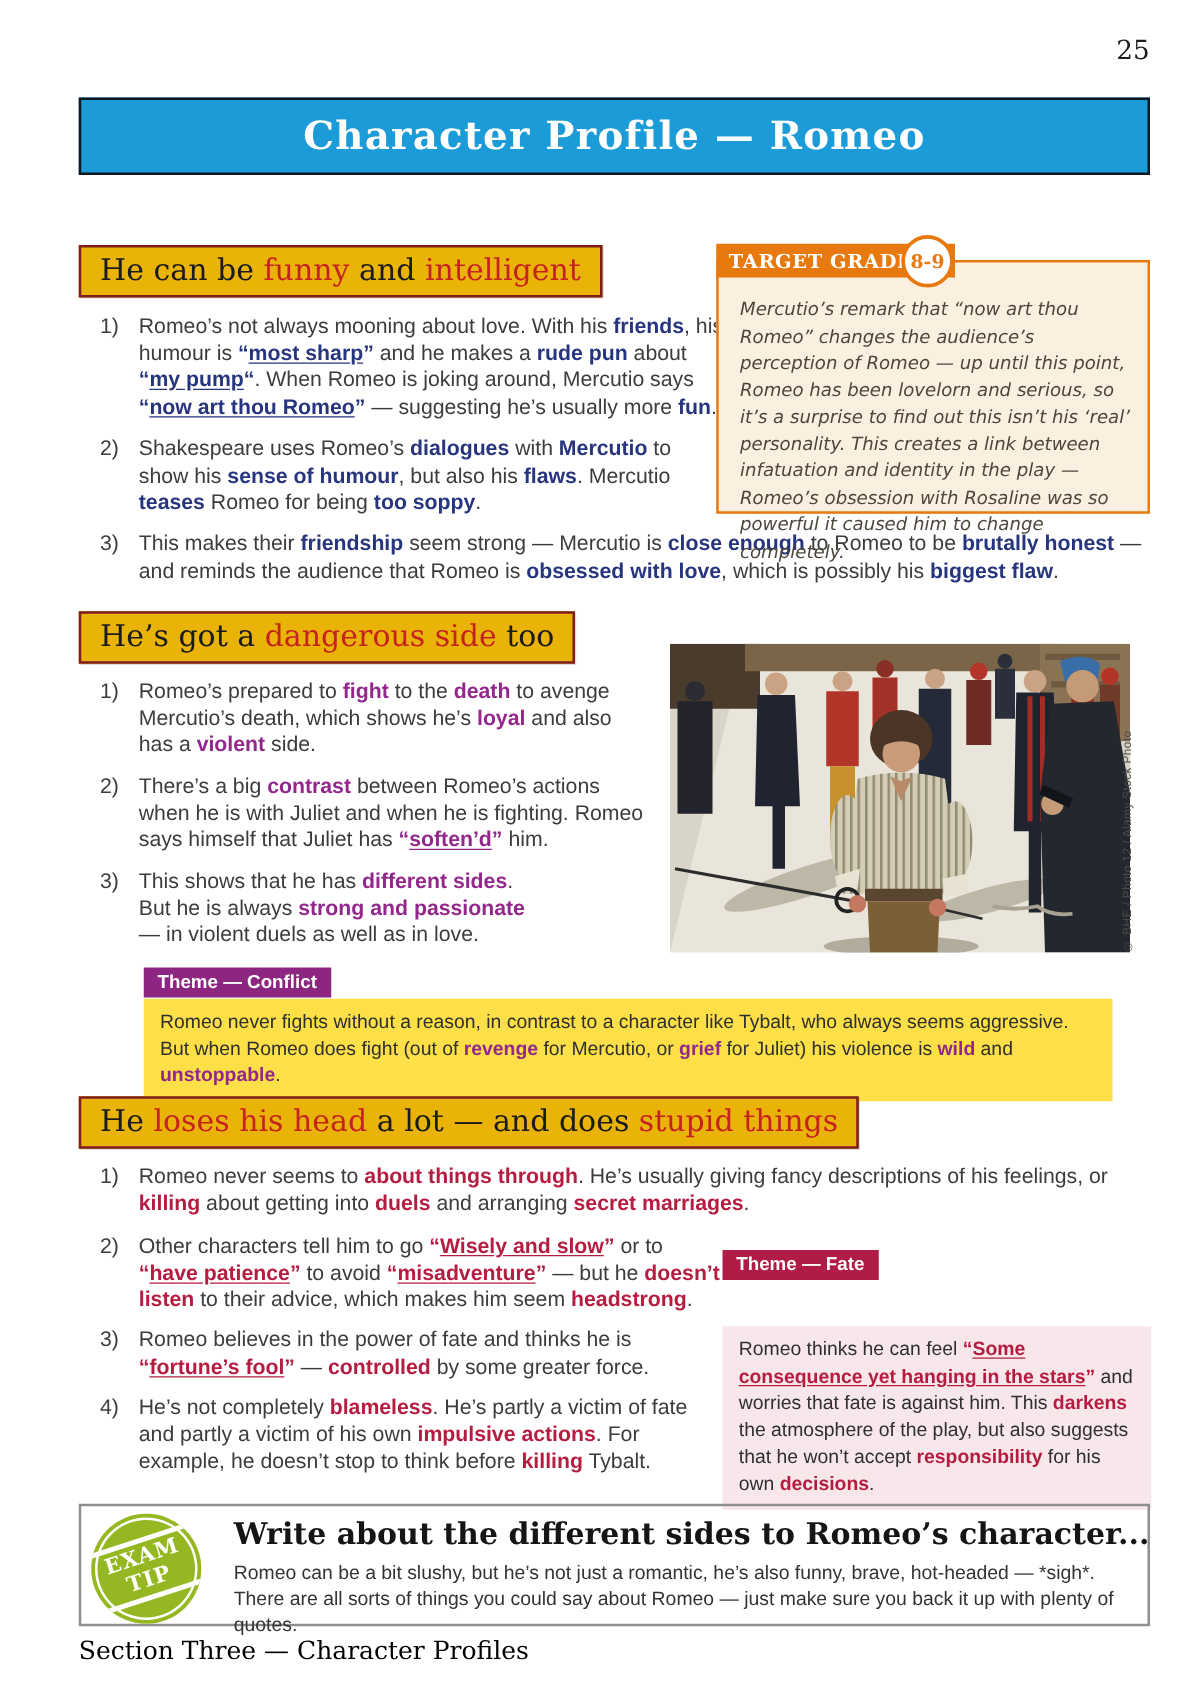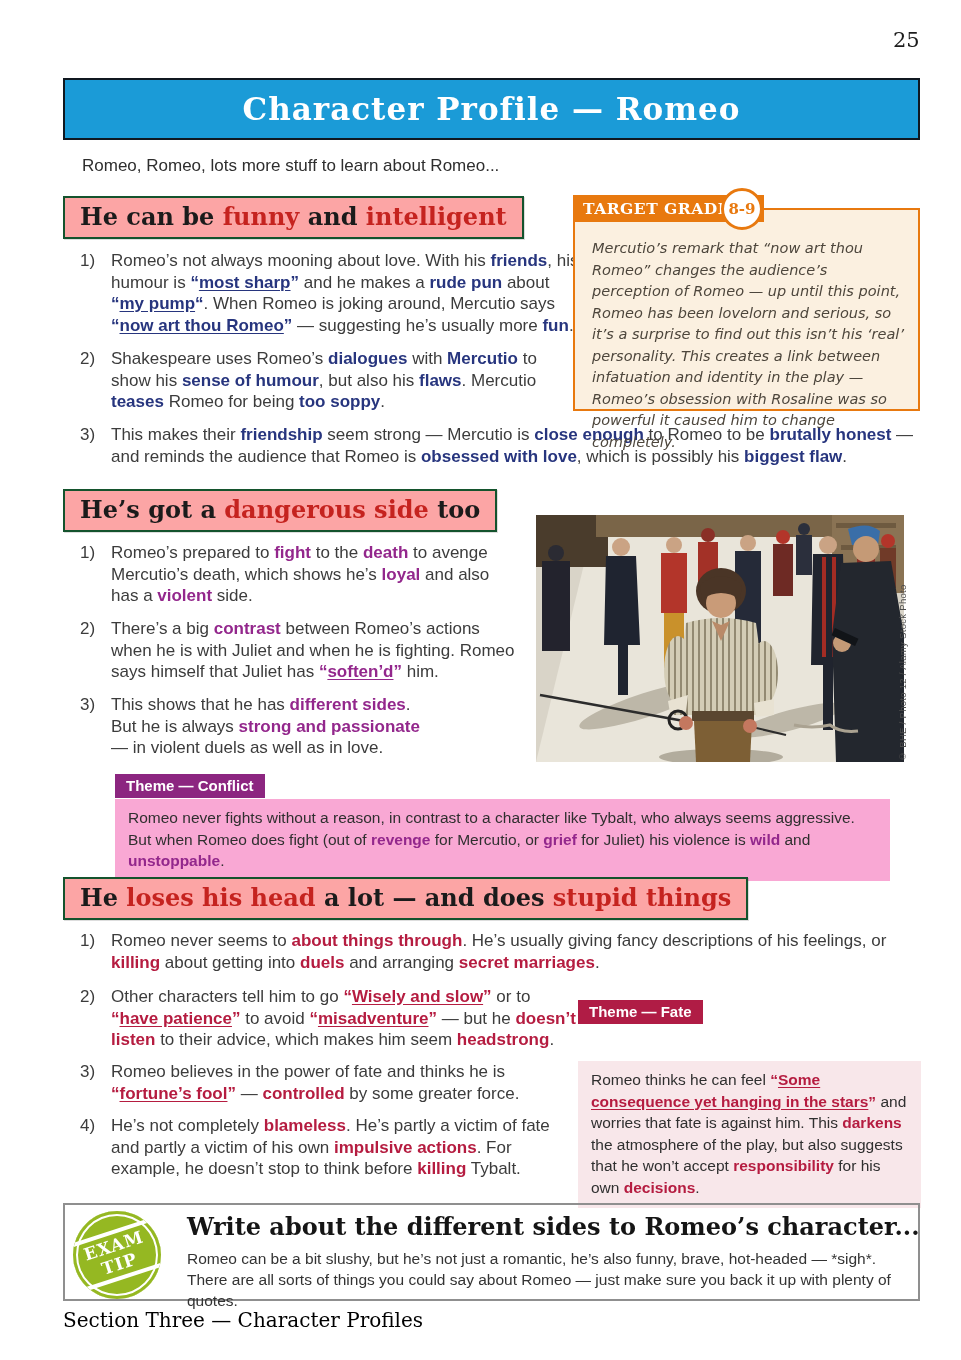--- a/index.html
+++ b/index.html
@@ -14,22 +14,22 @@
     left:63px;top:78px;width:853px;height:58px;background:#1b9bd7;
     border:2px solid #101820;display:flex;align-items:center;justify-content:center;
   }
   #banner h1{
     margin:0;font-family:"DejaVu Serif",serif;font-weight:700;font-size:31px;
     color:#ffffff;letter-spacing:1px;
   }
   #intro{left:82px;top:156px;font-size:17px;color:#2e2e2e;}
   
   .sec-head{
-    background:#fca5a5;border:2px solid #14532d;padding:4px 15px 6px 15px;
-    font-family:"DejaVu Serif",serif;font-weight:700;font-size:24px;color:#1b1b1b;
+    background:#eab308;border:2px solid #7f1d1d;padding:4px 15px 6px 15px;
+    font-family:"DejaVu Serif",serif;font-weight:400;font-size:24px;color:#1b1b1b;
     white-space:nowrap;box-shadow:1px 1px 0 #00000022;
   }
   .sec-head .sg-r{color:#c5231f;}
   
   .sg-b{font-weight:700;}
   .sg-bu{font-weight:700;text-decoration:underline;text-underline-offset:2px;}
   .ink-blue .sg-b,.ink-blue .sg-bu{color:#27357e;}
   .ink-purple .sg-b,.ink-purple .sg-bu{color:#93278c;}
   .ink-red .sg-b,.ink-red .sg-bu{color:#b51c40;}
   
@@ -59,21 +59,21 @@
   }
   
   .theme-label{
     color:#ffffff;font-weight:700;font-size:15px;padding:3px 11px 4px 11px;
     white-space:nowrap;display:inline-block;
   }
   #theme-conflict-label{background:#8c2680;}
   #theme-fate-label{background:#b01c45;}
   .theme-body{font-size:15.5px;line-height:21.5px;color:#2f2f2f;}
   #theme-conflict-body{
-    left:115px;top:799px;width:750px;background:#f9a8d4;padding:8px 12px 9px 13px;
+    left:115px;top:799px;width:750px;background:#fde047;padding:8px 12px 9px 13px;
   }
   #theme-fate-body{
     left:578px;top:1025px;width:318px;background:#f8e7ea;padding:8px 12px 10px 13px;margin-top:36px;
   }
   
   #photo{left:536px;top:515px;width:368px;height:247px;}
   #photo-caption{
     left:897px;top:515px;height:247px;width:16px;
     writing-mode:vertical-rl;transform:rotate(180deg);
     font-size:9.5px;color:#4d4d4d;letter-spacing:.3px;text-align:left;
@@ -102,21 +102,20 @@
 <body>
 
 <div id="page">
 
   <div class="abs" id="page-number" style="left:893px;top:28px;">25</div>
 
   <div class="abs" id="banner">
     <h1>Character Profile — Romeo</h1>
   </div>
 
-  <div class="abs" id="intro">Romeo, Romeo, lots more stuff to learn about Romeo...</div>
 
   <div class="abs sec-head" style="left:63px;top:196px;"><span class="sg-k">He can be </span><span class="sg-r">funny</span><span class="sg-k"> and </span><span class="sg-r">intelligent</span></div>
 
   <div class="abs li ink-blue" style="left:80px;top:250px;width:500px;">
     <span class="num">1)</span>
     <div><span>Romeo’s not always mooning about love.  With his </span><span class="sg-b">friends</span><span>, his humour is </span><span class="sg-b">“</span><span class="sg-bu">most sharp</span><span class="sg-b">”</span><span> and he makes a </span><span class="sg-b">rude pun</span><span> about </span><span class="sg-b">“</span><span class="sg-bu">my pump</span><span class="sg-b">“</span><span>.  When Romeo is joking around, Mercutio says </span><span class="sg-b">“</span><span class="sg-bu">now art thou Romeo</span><span class="sg-b">”</span><span> — suggesting he’s usually more </span><span class="sg-b">fun</span><span>.</span></div>
   </div>
   <div class="abs li ink-blue" style="left:80px;top:348px;width:500px;">
     <span class="num">2)</span>
     <div><span>Shakespeare uses Romeo’s </span><span class="sg-b">dialogues</span><span> with </span><span class="sg-b">Mercutio</span><span> to show his </span><span class="sg-b">sense of humour</span><span>, but also his </span><span class="sg-b">flaws</span><span>.  Mercutio </span><span class="sg-b">teases</span><span> Romeo for being </span><span class="sg-b">too soppy</span><span>.</span></div>

